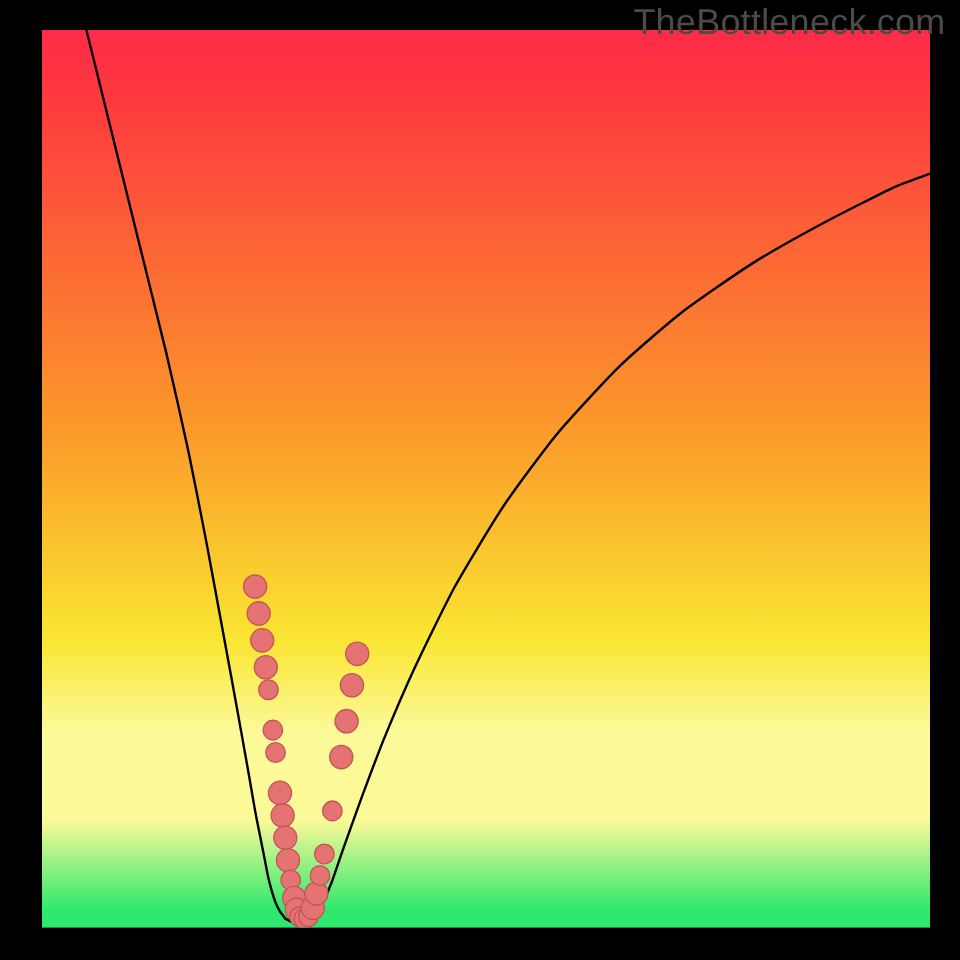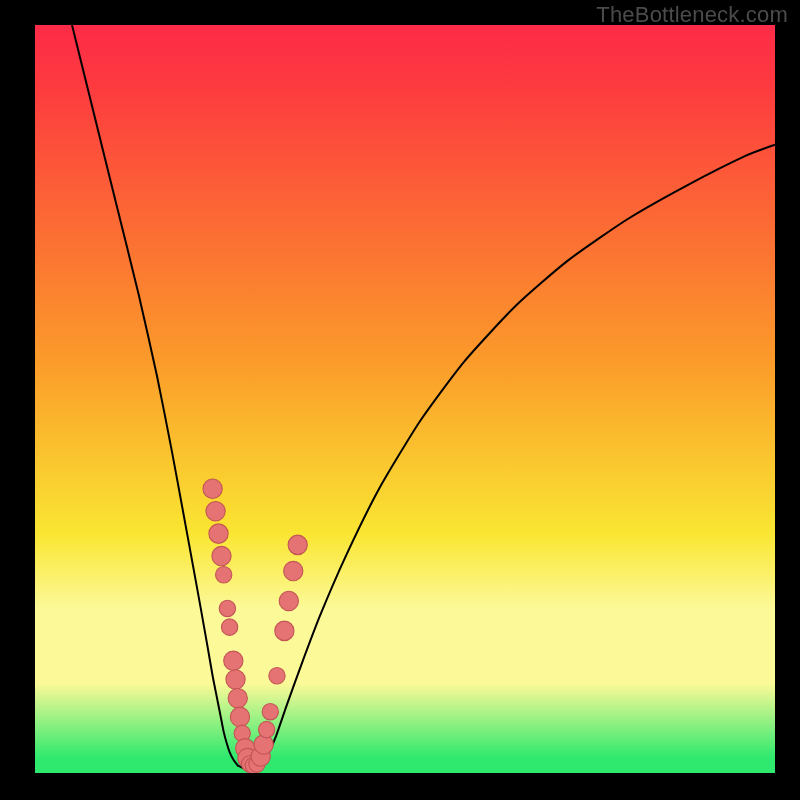--- a/index.html
+++ b/index.html
@@ -34,21 +34,21 @@
       var(--c-paleyellow) 88%,
       var(--c-green) 98%,
       var(--c-green) 100%
     );
   }
   .watermark {
     position: absolute;
     top: 2px;
     right: 12px;
     color: #4b4b4b;
-    font-size: 22px;
+    font-size: 30px;
     font-weight: 500;
     letter-spacing: 0.2px;
     user-select: none;
   }
   svg.curve {
     position: absolute;
     top: 0; left: 0;
     width: 100%;
     height: 100%;
   }

